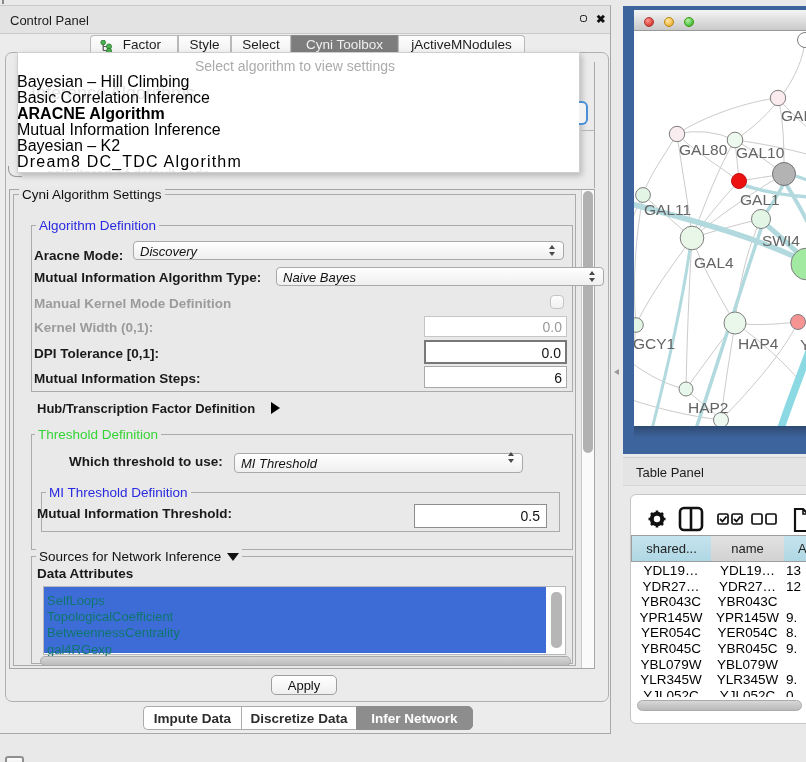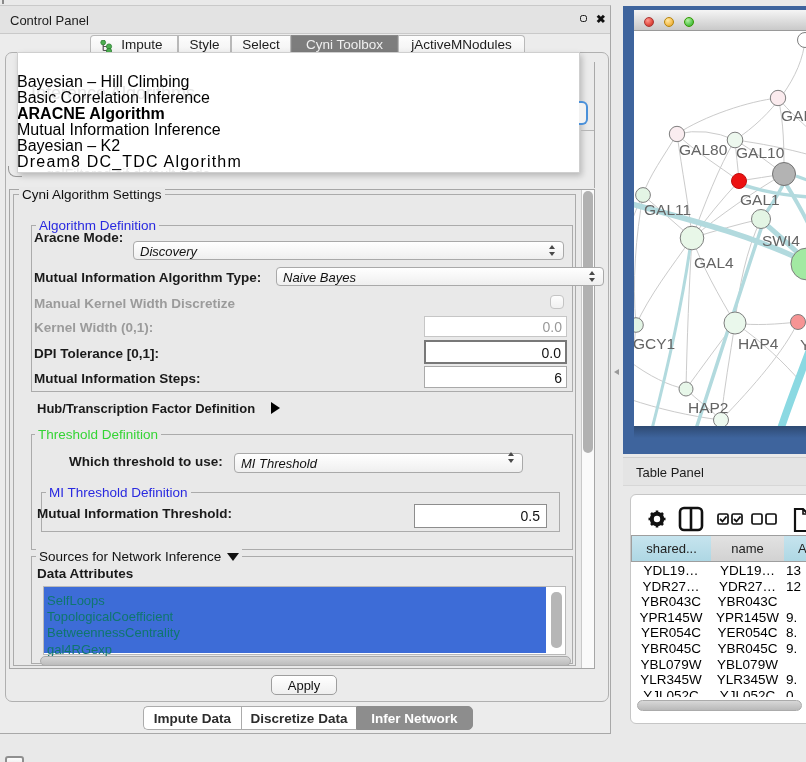--- a/index.html
+++ b/index.html
@@ -79,21 +79,21 @@
 
 <div id="cpanel" class="abs"></div>
 
 <div class="ttab first abs" style="left:90px;width:88px;">
   <svg class="abs" style="left:9px;top:4px;" width="13" height="13" viewBox="0 0 13 13">
     <path d="M3.2 2.5 L3.2 10.5 M3.2 6.5 L8 6.5 M3.2 10.5 L8 10.5" stroke="#555" stroke-width="1.2" fill="none"></path>
     <circle cx="3.2" cy="2.5" r="2.4" fill="#4caf50" stroke="#2e7d32" stroke-width="0.8"></circle>
     <circle cx="9" cy="6.5" r="2.6" fill="#4caf50" stroke="#2e7d32" stroke-width="0.8"></circle>
     <circle cx="9" cy="11" r="2.6" fill="#4caf50" stroke="#2e7d32" stroke-width="0.8"></circle>
   </svg>
-  <span style="margin-left:16px;">Impute</span>
+  <span style="margin-left:16px;">Factor</span>
 </div>
 <div class="ttab abs" style="left:178px;width:53px;">Style</div>
 <div class="ttab abs" style="left:231px;width:60px;">Select</div>
 <div class="ttab sel abs" style="left:291px;width:107px;">Cyni Toolbox</div>
 <div class="ttab last abs" style="left:398px;width:127px;">jActiveMNodules</div>
 
 <div id="scrollpane" class="abs"></div>
 <div id="vsb-track" class="abs"></div>
 <div id="vsb-thumb" class="abs"></div>
 
@@ -106,37 +106,37 @@
 <div id="g3" class="grp abs">
     <span class="lbl green" style="left:3px;">Threshold Definition</span>
   </div>
 <div id="g4" class="grp abs">
     <span class="lbl blue" style="left:4px;">MI Threshold Definition</span>
   </div>
 <div id="g5" class="grp abs">
     <span class="lbl" style="left:4px;color:#111;font-size:13.5px;font-weight:normal;">Sources for Network Inference <span style="display:inline-block;width:0;height:0;border-left:6px solid transparent;border-right:6px solid transparent;border-top:8px solid #111;vertical-align:middle;margin-left:2px;"></span></span>
   </div>
 
-<div class="boldlbl abs" style="left:34px;top:230px;">Aracne Mode:</div>
+<div class="boldlbl abs" style="left:34px;top:248px;">Aracne Mode:</div>
 <div class="combo abs" style="left:133px;top:241px;width:431px;height:19px;">
     <span class="ctext">Discovery</span>
     <span class="arr">
       <span class="up"></span>
       <span class="dn"></span>
     </span>
   </div>
 <div class="boldlbl abs" style="left:34px;top:270px;">Mutual Information Algorithm Type:</div>
 <div class="combo abs" style="left:276px;top:267px;width:328px;height:19px;">
     <span class="ctext">Naive Bayes</span>
     <span class="arr">
       <span class="up"></span>
       <span class="dn"></span>
     </span>
   </div>
-<div class="boldlbl graylbl abs" style="left:34px;top:296px;">Manual Kernel Width Discretize</div>
+<div class="boldlbl graylbl abs" style="left:34px;top:296px;">Manual Kernel Mode Definition</div>
 <div class="abs" style="left:550px;top:295px;width:14px;height:14px;border:1.5px solid #c4c4c4;border-radius:4px;background:linear-gradient(#fdfdfd,#f0f0f0);"></div>
 <div class="boldlbl graylbl abs" style="left:34px;top:320px;">Kernel Width (0,1):</div>
 <div class="fld abs" style="left:424px;top:316px;width:143px;height:21px;border:1px solid #c6c6c6;color:#999;padding:2px 4px 0 0;">0.0</div>
 <div class="boldlbl abs" style="left:34px;top:346px;">DPI Tolerance [0,1]:</div>
 <div class="fld abs" style="left:424px;top:340px;width:143px;height:24px;border:2px solid #787878;padding:3px 4px 0 0;">0.0</div>
 <div class="boldlbl abs" style="left:34px;top:371px;">Mutual Information Steps:</div>
 <div class="fld abs" style="left:424px;top:366px;width:143px;height:22px;border:1px solid #a9a9a9;padding:3px 4px 0 0;">6</div>
 
 <div class="abs" style="left:37px;top:401px;font-size:13px;color:#1a1a1a;font-weight:bold;">Hub/Transcription Factor Definition</div>
 <div class="abs" style="left:271px;top:402px;width:0;height:0;border-top:6px solid transparent;border-bottom:6px solid transparent;border-left:9px solid #000;"></div>
@@ -159,20 +159,21 @@
 <div class="abs" style="left:551px;top:592px;width:11px;height:56px;background:#b6b6b6;border-radius:5px;"></div>
 <div class="abs" style="left:40px;top:656px;width:531px;height:10px;background:linear-gradient(#d6d6d6,#bcbcbc);border:1px solid #a9a9a9;border-radius:6px;"></div>
 
 <div class="abs" style="left:271px;top:675px;width:66px;height:20px;background:linear-gradient(#ffffff,#efefef);border:1px solid #9e9e9e;border-radius:5px;text-align:center;line-height:19px;font-size:13px;color:#111;">Apply</div>
 
 <div class="btab abs" style="left:143px;width:98px;border-radius:5px 0 0 5px;border-right:none;">Impute Data</div>
 <div class="btab abs" style="left:241px;width:115px;border-right:none;">Discretize Data</div>
 <div class="btab abs" style="left:356px;width:117px;background:#8d8d8d;color:#fff;border-color:#8d8d8d;border-radius:0 5px 5px 0;">Infer Network</div>
 
 <div id="ddov" class="abs">
+  <span class="ph">Select algorithm to view settings</span>
   <span class="abs" style="left:13px;top:30px;font-size:18px;color:#e4e4e4;">Inference Algorithms</span>
   <span class="abs" style="left:28px;top:113px;font-size:14px;color:#e9e9e9;">galFiltered.sif default node</span>
   <span class="dditem" style="top:20px;">Bayesian – Hill Climbing</span>
   <span class="dditem" style="top:36px;">Basic Correlation Inference</span>
   <span class="dditem" style="top:52px;font-weight:bold;">ARACNE Algorithm</span>
   <span class="dditem" style="top:68px;">Mutual Information Inference</span>
   <span class="dditem" style="top:84px;">Bayesian – K2</span>
   <span class="dditem" style="top:100px;letter-spacing:1.2px;">Dream8 DC_TDC Algorithm</span>
 </div>
 

